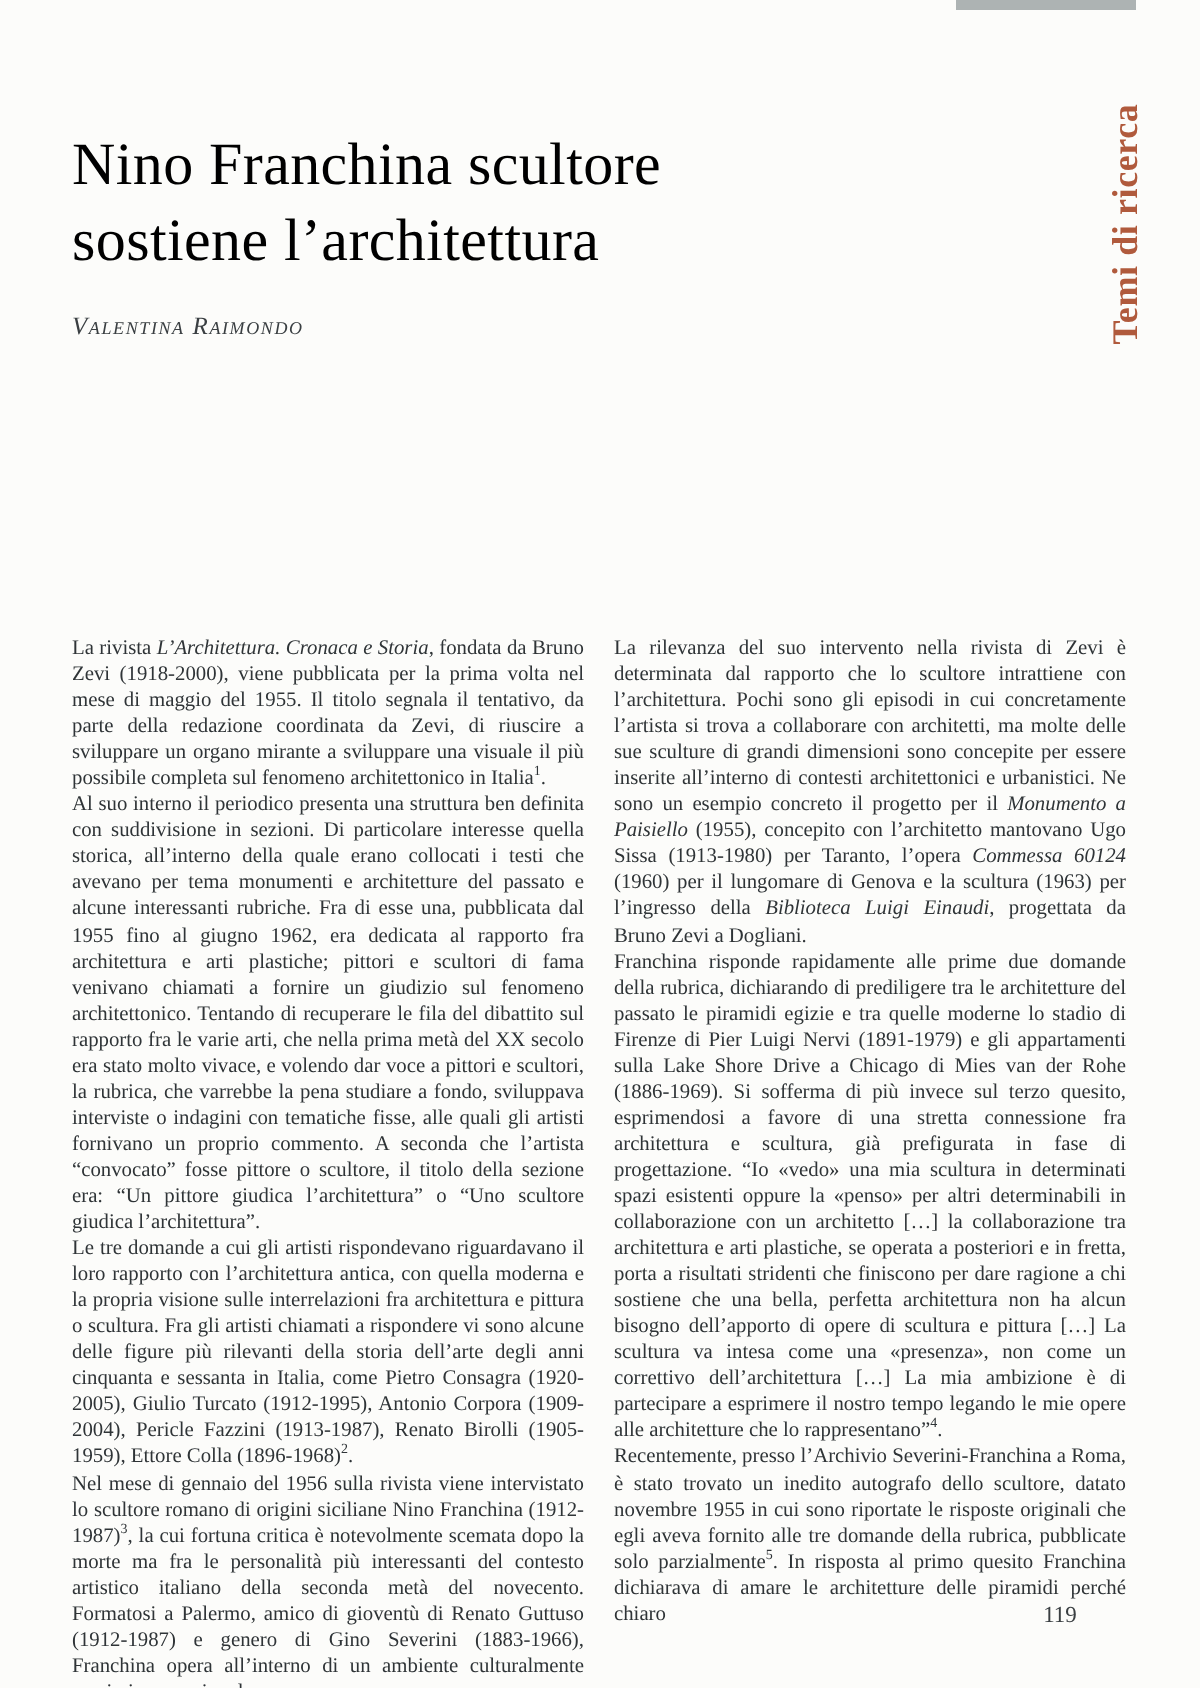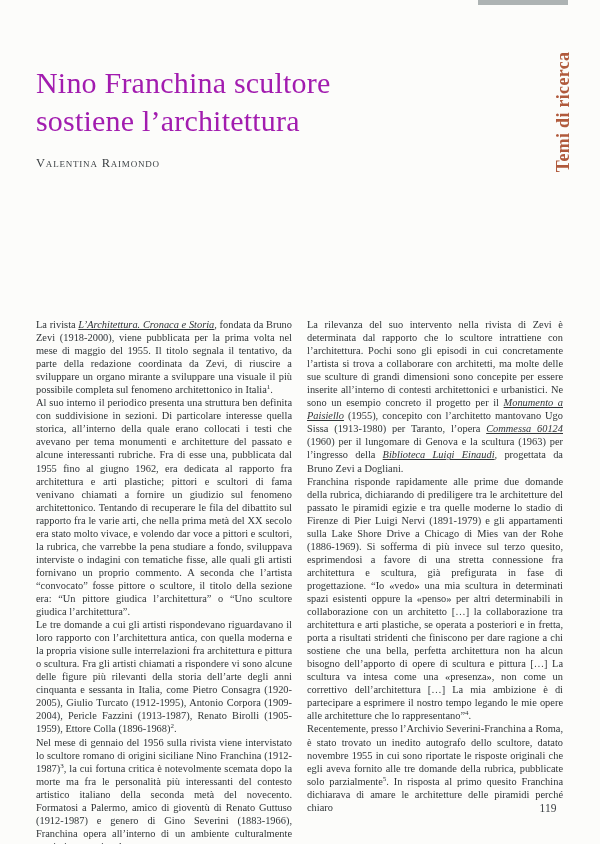--- a/index.html
+++ b/index.html
@@ -20,31 +20,32 @@
   }
 
   .title-block {
     position: absolute;
     left: 36px; top: 64px; width: 440px;
   }
   .title-line {
     font-size: 30px;
     line-height: 38px;
     font-weight: 400;
-    color: #a21caf;
+    color: #000000;
     letter-spacing: 0.2px;
   }
 
   .author {
     position: absolute;
     left: 36px; top: 156px;
     font-size: 12.5px;
     font-variant: small-caps;
     letter-spacing: 0.8px;
     color: #3a3f42;
+    font-style: italic;
   }
 
   .section-label {
     position: absolute;
     left: 563px; top: 112px;
     width: 0; height: 0;
     overflow: visible;
   }
   .section-label > span {
     position: absolute;
@@ -63,34 +64,33 @@
     font-size: 10.4px;
     line-height: 13.05px;
     text-align: justify;
     hyphens: auto;
     -webkit-hyphens: auto;
     color: #2f3437;
   }
   .column-left  { left: 36px; }
   .column-right { left: 307px; }
   .column p { margin: 0; }
-  .column em { font-style: italic; text-decoration: underline; }
+  .column em { font-style: italic; }
   .column sup {
     font-size: 7px;
     line-height: 0;
     vertical-align: super;
   }
 
   .page-number {
     position: absolute;
     left: 500px; top: 802px; width: 60px;
     text-align: center;
     font-size: 11.5px;
     color: #3a3f42;
-    margin-left: 18px;
   }
 </style>
 </head>
 <body>
 
 <div class="page">
 
   <div class="top-bar"></div>
 
   <div class="section-label">

